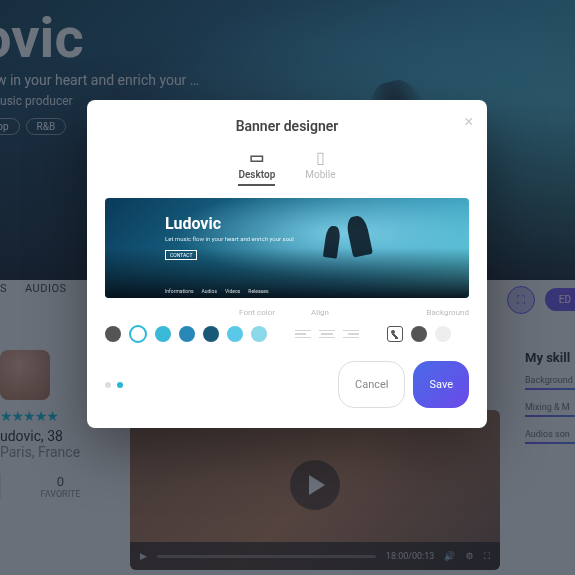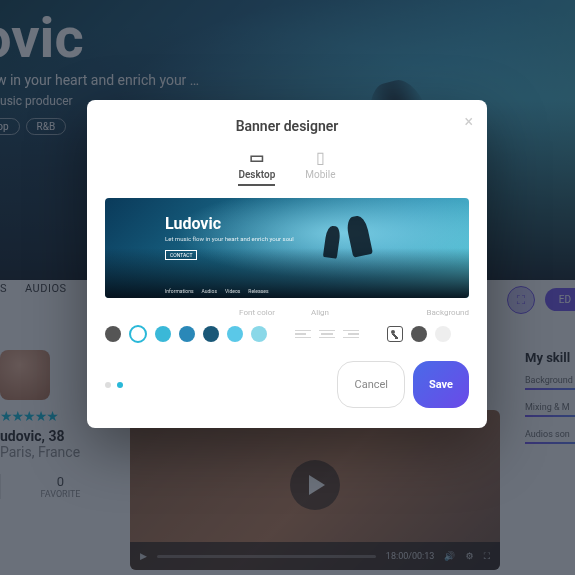--- a/index.html
+++ b/index.html
@@ -15,21 +15,21 @@
 .hero-sub{font-size:14px;margin-top:6px;opacity:.95}
 .hero-sub2{font-size:12px;margin-top:6px;opacity:.9}
 .genre-row{margin-top:10px;display:flex;gap:6px}
 .genre{border:1px solid rgba(255,255,255,.5);border-radius:12px;padding:2px 10px;font-size:10px;color:#fff}
 .bg-lower{position:absolute;top:280px;left:0;right:0;bottom:0;background:#f5f5f7}
 .tabs-bg{position:absolute;top:282px;left:0;font-size:11px;letter-spacing:.5px;color:#333;display:flex;gap:18px;padding-left:0}
 .tabs-bg span{padding-bottom:6px}
 .profile-card{position:absolute;top:350px;left:0;width:110px}
 .avatar{width:50px;height:50px;border-radius:8px;background:radial-gradient(circle at 40% 30%,#e8b090,#a86848);margin-bottom:8px}
 .stars{color:#0ab8d8;font-size:14px;letter-spacing:-1px}
-.pname{font-weight:700;font-size:14px;color:#222;margin-top:4px}
+.pname{font-weight:400;font-size:14px;color:#222;margin-top:4px}
 .ploc{font-size:14px;color:#888}
 .fav{margin-top:14px;text-align:center;font-size:9px;color:#888;border-left:1px solid #ddd;padding-left:10px}
 .fav .n{font-size:13px;color:#444;display:block}
 .video-card{position:absolute;top:410px;left:130px;width:370px;height:160px;background:linear-gradient(135deg,#8a5a3a,#b87850,#6a4a3a);border-radius:6px;overflow:hidden}
 .play-btn{position:absolute;top:50%;left:50%;transform:translate(-50%,-60%);width:50px;height:50px;background:rgba(0,0,0,.5);border-radius:50%;display:flex;align-items:center;justify-content:center}
 .play-btn::after{content:"";border-left:16px solid #fff;border-top:10px solid transparent;border-bottom:10px solid transparent;margin-left:4px}
 .video-ctrl{position:absolute;bottom:0;left:0;right:0;height:28px;background:rgba(0,0,0,.6);display:flex;align-items:center;padding:0 10px;gap:10px;color:#ccc;font-size:9px}
 .video-ctrl .track{flex:1;height:3px;background:rgba(255,255,255,.3);border-radius:2px}
 .skills{position:absolute;top:350px;right:-30px;width:80px}
 .skills h4{font-size:13px;font-weight:700;color:#222;margin-bottom:10px}
@@ -71,21 +71,21 @@
 .bg-opt.img{border:1.5px solid #555;position:relative}
 .bg-opt.img::after{content:"";position:absolute;top:3px;left:3px;width:4px;height:4px;border-radius:50%;background:#555}
 .bg-opt.img::before{content:"";position:absolute;bottom:2px;left:2px;right:2px;height:5px;background:linear-gradient(45deg,transparent 40%,#555 40%,#555 60%,transparent 60%)}
 .dots{display:flex;gap:6px}
 .dot{width:6px;height:6px;border-radius:50%;background:#ddd}
 .dot.on{background:#2ab8d8}
 .modal-foot{display:flex;justify-content:space-between;align-items:center}
 .btns{display:flex;gap:8px}
 .btn{font-size:11px;padding:16px 16px;border-radius:16px;cursor:pointer;border:none}
 .btn-cancel{background:#fff;border:1px solid #ddd;color:#888}
-.btn-save{background:linear-gradient(135deg,#4a6ae8,#6a4ae8);color:#fff;font-weight:700}
+.btn-save{background:linear-gradient(135deg,#4a6ae8,#6a4ae8);color:#fff;font-weight:400}
 </style>
 </head>
 <body>
 
 <div class="bg-hero">
   <div class="silhouette"></div>
   <div class="hand hand1"></div>
   <div class="hand hand2"></div>
   <div class="hero-text">
     <div class="hero-title">ovic</div>

